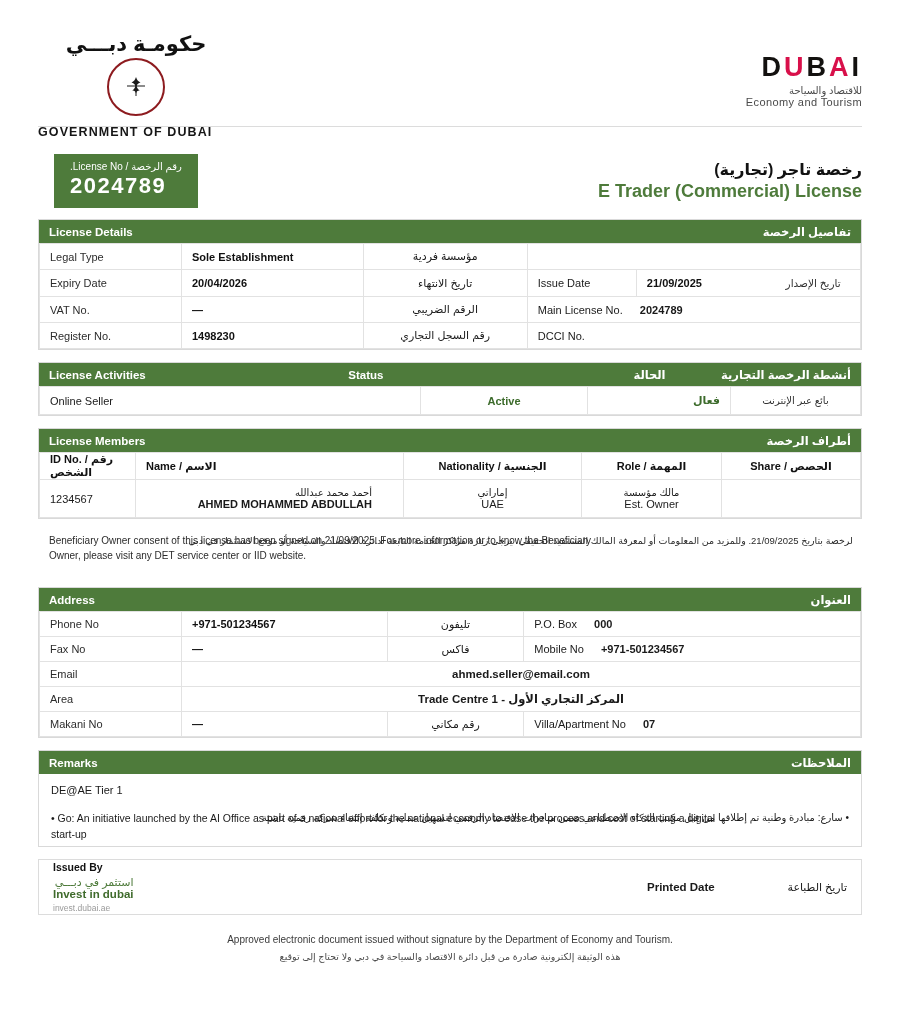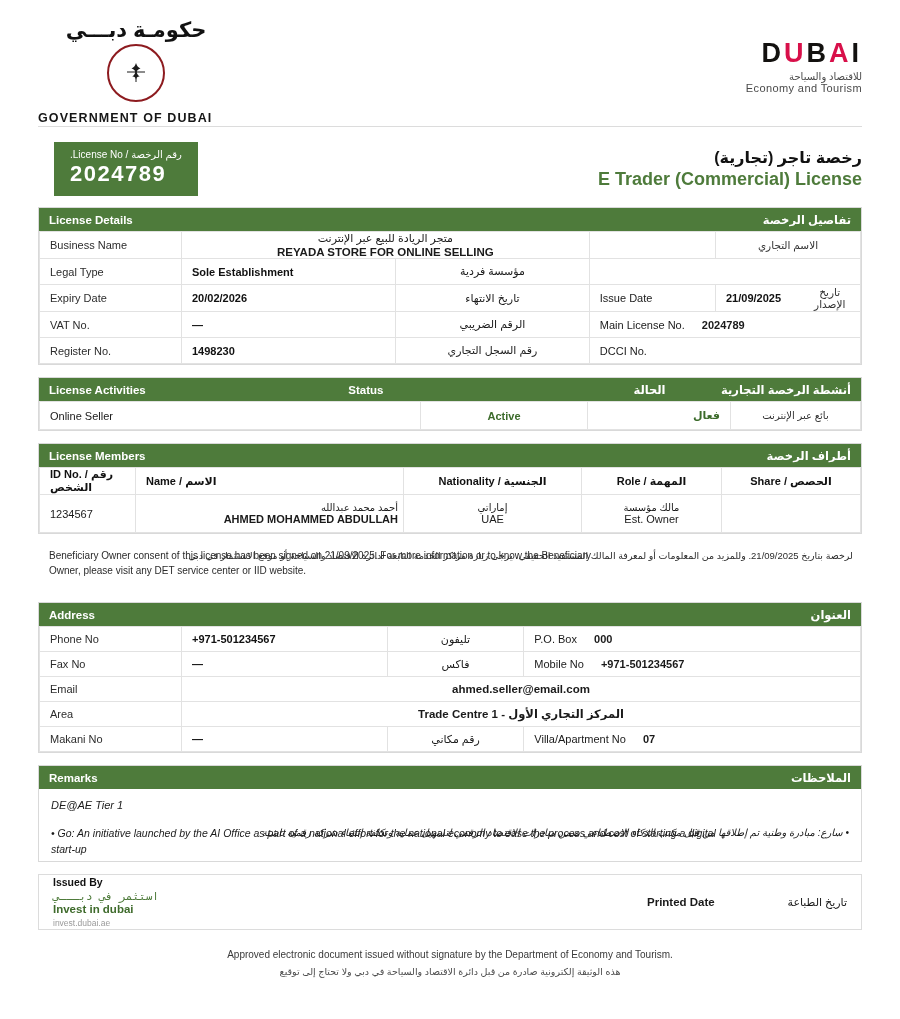--- a/index.html
+++ b/index.html
@@ -8,21 +8,21 @@
     background: #ffffff;
     font-family: "Liberation Sans", "DejaVu Sans", sans-serif;
     color: #1a1a1a;
   }
   body { width: 900px; height: 1019px; overflow: hidden; }
 
   .page { width: 900px; padding: 0 38px; position: relative; }
 
   
   .header { display: flex; justify-content: space-between; align-items: flex-start;
-            padding-top: 18px; height: 120px; }
+            padding-top: 32px; height: 120px; }
   .gov-block { width: 260px; }
   .gov-arabic { font-size: 21px; font-weight: bold; color: #111; letter-spacing: 1px;
                 text-align: center; width: 172px; margin-left: 12px; direction: rtl; }
   .emblem-wrap { display: flex; justify-content: center; width: 172px; margin-left: 12px;
                  margin-top: 2px; }
   .emblem { width: 58px; height: 58px; border: 2.4px solid #8d1b1f; border-radius: 50%;
             position: relative; }
   .emblem svg { position: absolute; left: 50%; top: 50%; transform: translate(-50%,-50%); }
   .gov-en { font-size: 12.5px; font-weight: bold; letter-spacing: 1.1px; color: #161616;
             margin-top: 9px; }
@@ -31,21 +31,21 @@
   .det-word { font-size: 27px; font-weight: bold; letter-spacing: 3px; line-height: 1; }
   .det-word .k { color: #13110f; }
   .det-word .r { color: #d8104a; }
   .det-ar { font-size: 10px; color: #4a4a4a; margin-top: 4px; direction: rtl; }
   .det-en { font-size: 11px; color: #4a4a4a; letter-spacing: .4px; }
 
   .rule { border-top: 1px solid #dcdcdc; margin: 6px 0 0 0; }
 
   
   .titlerow { display: flex; justify-content: space-between; align-items: center;
-              margin-top: 16px; height: 52px; padding-left: 16px; }
+              margin-top: 28px; height: 52px; padding-left: 16px; }
   .licno { background: #4e7b3b; color: #fff; padding: 7px 16px 9px 16px; min-width: 132px; }
   .licno-lbl { font-size: 10px; direction: rtl; text-align: left; }
   .licno-val { font-size: 22px; font-weight: bold; letter-spacing: 1.5px; margin-top: 1px; }
   .titles { text-align: right; }
   .title-ar { font-size: 16px; font-weight: bold; color: #111; direction: rtl; }
   .title-en { font-size: 18px; font-weight: bold; color: #4e7b3b; margin-top: 2px; }
 
   
   .section { margin-top: 12px; border: 1px solid #d9d9d9; }
   .sec-head { background: #4e7b3b; color: #fff; display: flex; align-items: center;
@@ -91,34 +91,34 @@
                  text-align: right; line-height: 15px; font-size: 9.5px; }
 
   
   .addr td { height: 25px; }
   .addr .wide { text-align: center; font-weight: bold; font-size: 11.5px; }
   .addr .pair { padding-left: 10px; }
   .addr .pair b { margin-left: 14px; }
 
   
   .rembody { border-top: none; padding: 10px 12px 12px 12px; position: relative;
-             height: 72px; font-style: italic; }
+             height: 72px; }
   .rem-tier { font-size: 11px; color: #1a1a1a; }
   .rem-over { position: relative; margin-top: 14px; height: 34px; }
   .rem-over .en { position: absolute; left: 0; top: 0; width: 690px; font-size: 10.5px;
                   line-height: 16px; }
   .rem-over .ar { position: absolute; right: 0; top: 0; width: 700px; direction: rtl;
                   text-align: right; font-size: 10px; line-height: 16px; }
 
   
   .issued { margin-top: 12px; border: 1px solid #dcdcdc; height: 56px; display: flex;
             align-items: center; padding: 0 14px; position: relative; }
   .issued-left { line-height: 1.15; }
   .issued-ttl { font-size: 10.5px; font-weight: bold; color: #111; }
-  .iid-ar { font-size: 11px; color: #4e7b3b; direction: rtl; margin-top: 3px; font-family: Liberation Mono, monospace; }
+  .iid-ar { font-size: 11px; color: #4e7b3b; direction: rtl; margin-top: 3px; }
   .iid-en { font-size: 11.5px; font-weight: bold; color: #3f6b2c; }
   .iid-url { font-size: 8.5px; color: #9a9a9a; margin-top: 2px; }
   .printed { position: absolute; left: 608px; font-size: 11.5px; font-weight: bold; }
   .printed-ar { position: absolute; right: 14px; font-size: 11px; direction: rtl; }
 
   
   .footer { text-align: center; margin-top: 16px; font-size: 10px; color: #3a3a3a;
             line-height: 17px; }
   .footer .ar { direction: rtl; font-size: 9.5px; color: #4a4a4a; }
 </style>
@@ -164,40 +164,31 @@
   </div>
 
   <div class="section">
     <div class="sec-head">
       <span class="en">License Details</span>
       <span class="mid"></span>
       <span class="ar">تفاصيل الرخصة</span>
     </div>
     <table>
       <tbody>
-          <tr>
-        <td class="lbl">Business Name</td>
-        <td class="biz" colspan="2">
-          <div class="ar">متجر الريادة للبيع عبر الإنترنت</div>
-          <div class="en">REYADA STORE FOR ONLINE SELLING</div>
-        </td>
-        <td></td>
-        <td class="arlbl">الاسم التجاري</td>
-      </tr>
 
       <tr>
         <td class="lbl">Legal Type</td>
         <td class="val">Sole Establishment</td>
         <td class="arval">مؤسسة فردية</td>
         <td colspan="2"></td>
       </tr>
 
       <tr>
         <td class="lbl">Expiry Date</td>
-        <td class="val">20/02/2026</td>
+        <td class="val">20/04/2026</td>
         <td class="arval">تاريخ الانتهاء</td>
         <td>Issue Date</td>
         <td style="padding:0">
           <table style="width:100%;border:none">
             <tbody>
                   <tr>
               <td class="nb val" style="text-align:left;width:58%">21/09/2025</td>
               <td class="nb arlbl" style="width:42%">تاريخ الإصدار</td>
             </tr>
           </tbody>
@@ -257,21 +248,21 @@
       <tbody>
           <tr>
         <th class="l" style="width:96px">ID No. / رقم الشخص</th>
         <th class="l" style="width:268px">Name / الاسم</th>
         <th style="width:178px">Nationality / الجنسية</th>
         <th style="width:140px">Role / المهمة</th>
         <th>Share / الحصص</th>
       </tr>
       <tr>
         <td style="text-align:left">1234567</td>
-        <td class="two" style="text-align:right;padding-right:5px">
+        <td class="two" style="text-align:right;padding-right:31px">
           <div class="ar">أحمد محمد عبدالله</div>
           <div class="en">AHMED MOHAMMED ABDULLAH</div>
         </td>
         <td class="two">
           <div class="ar">إماراتي</div>
           <div>UAE</div>
         </td>
         <td class="two">
           <div class="ar">مالك مؤسسة</div>
           <div>Est. Owner</div>

